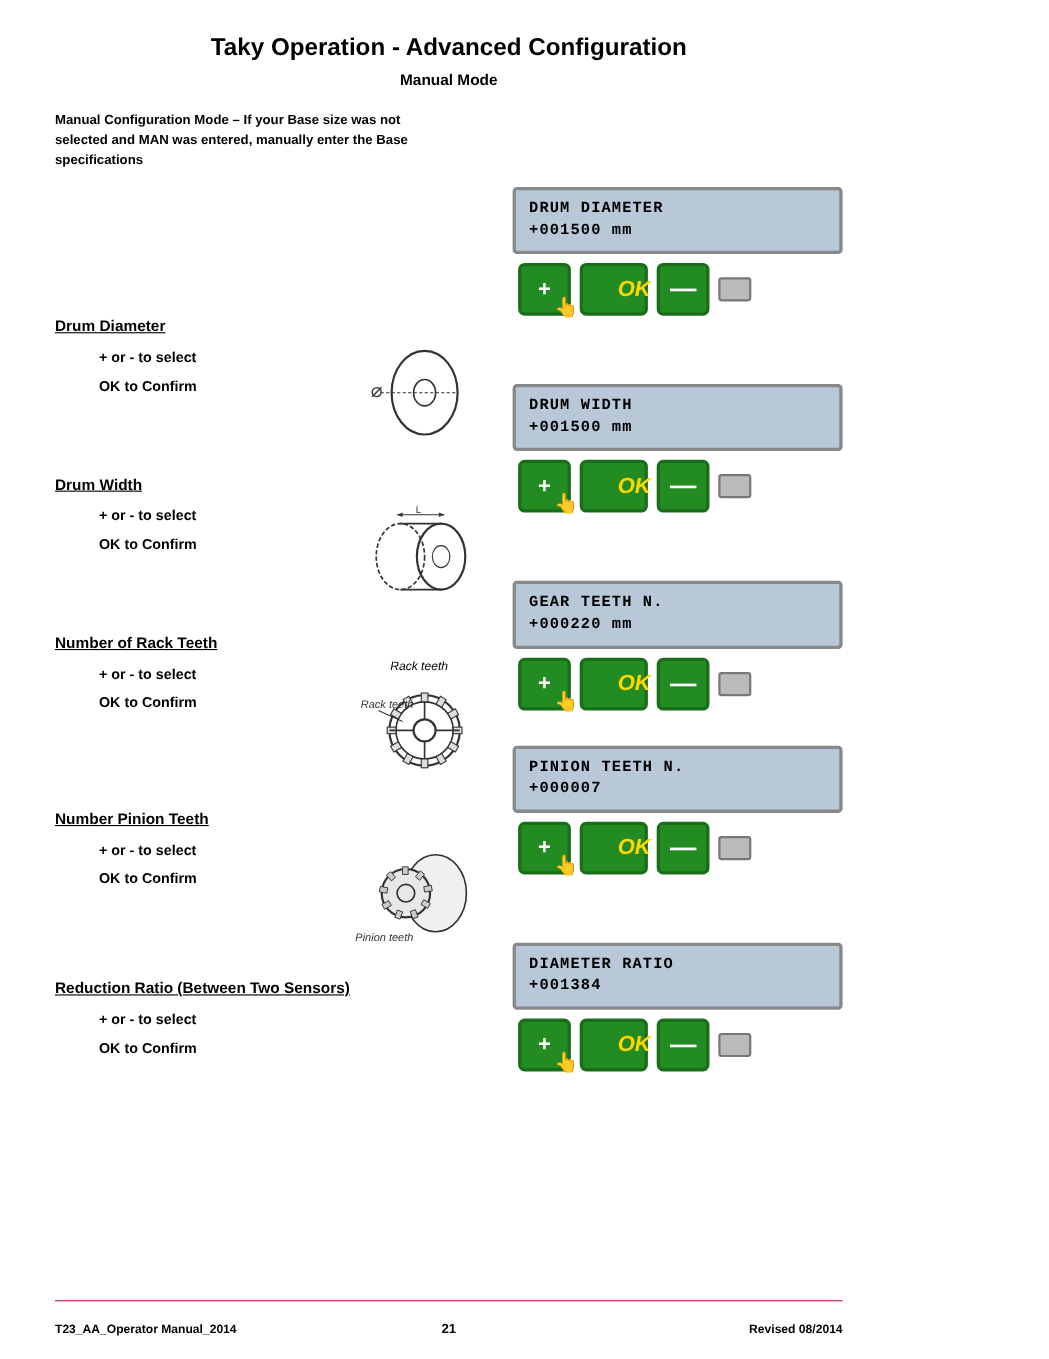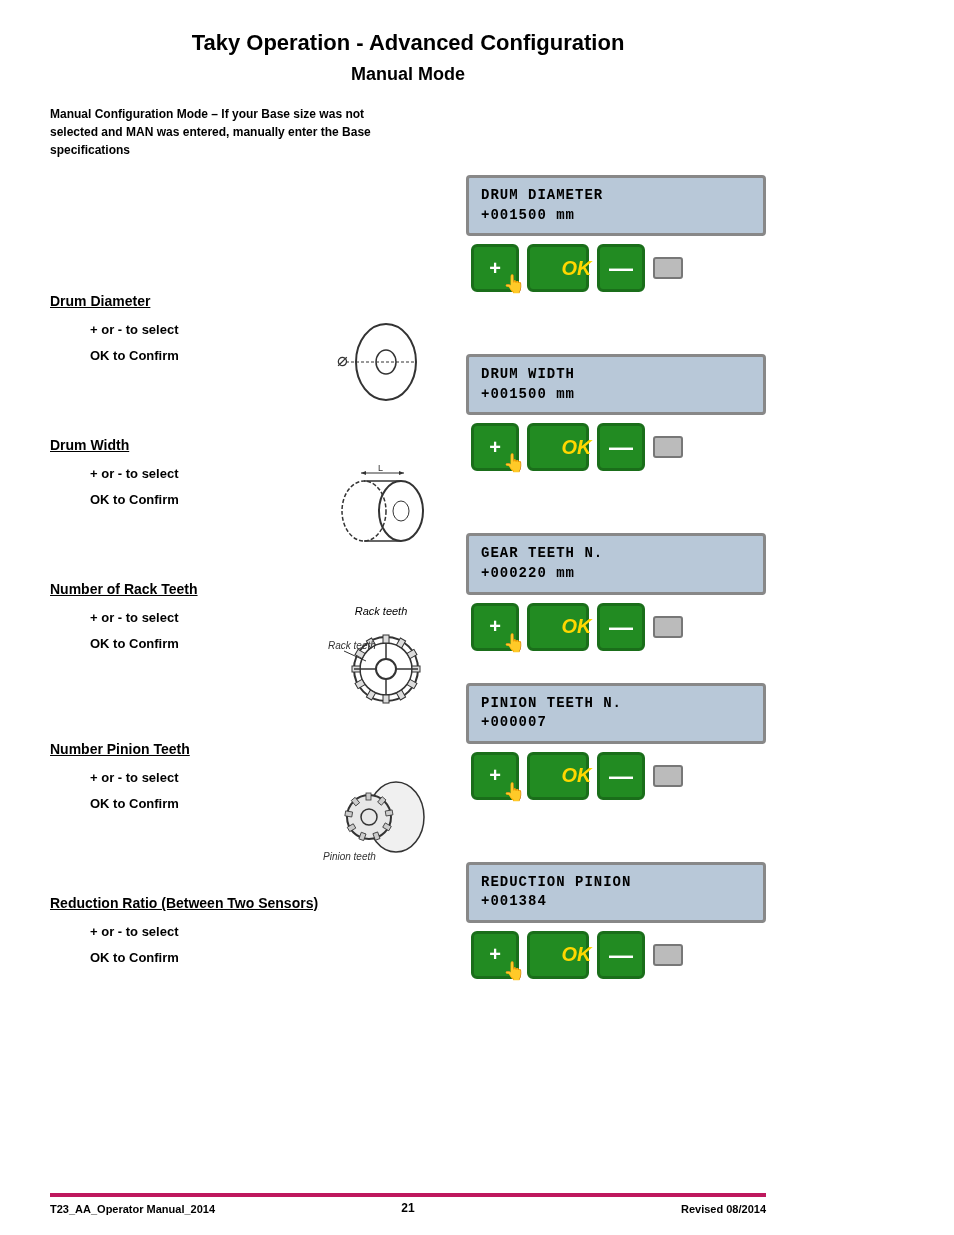--- a/index.html
+++ b/index.html
@@ -21,21 +21,21 @@
     .page-title {
       text-align: center;
       font-size: 22px;
       font-weight: bold;
       margin-bottom: 8px;
       font-family: Arial, sans-serif;
     }
 
     .page-subtitle {
       text-align: center;
-      font-size: 18px;
+      font-size: 14px;
       font-weight: bold;
       margin-bottom: 20px;
       font-family: Arial, sans-serif;
     }
 
     .intro-text {
       font-size: 12px;
       font-weight: bold;
       line-height: 1.5;
       margin-bottom: 16px;
@@ -190,22 +190,22 @@
     
     .footer {
       position: absolute;
       bottom: 20px;
       left: 50px;
       right: 50px;
       display: flex;
       justify-content: space-between;
       font-size: 11px;
       font-weight: bold;
-      border-top: 4px solid #be185d;
-      padding-top: 6px;
+      border-top: 1px solid #be185d;
+      padding-top: 20px;
     }
 
     .page-number {
       position: absolute;
       bottom: 20px;
       left: 50%;
       transform: translateX(-50%);
       font-size: 12px;
       font-weight: bold;
       margin-top: 14px;
@@ -461,21 +461,21 @@
           </div>
           <div class="btn-minus">
             <span>—</span>
           </div>
           <div class="small-screen"></div>
         </div>
       </div>
 
       <div class="display-group" style="margin-top:30px;">
         <div class="lcd-display">
-          <div class="lcd-line1">REDUCTION PINION</div>
+          <div class="lcd-line1">DIAMETER RATIO</div>
           <div class="lcd-line2">+001384</div>
         </div>
         <div class="btn-row">
           <div class="btn-plus" style="position:relative;">
             <span>+</span>
             <span style="position:absolute;bottom:-6px;right:-10px;font-size:18px;">👆</span>
           </div>
           <div class="btn-ok">
             <span style="font-style:italic;font-weight:bold;color:#FFD700;font-size:20px;">OK</span>
           </div>

